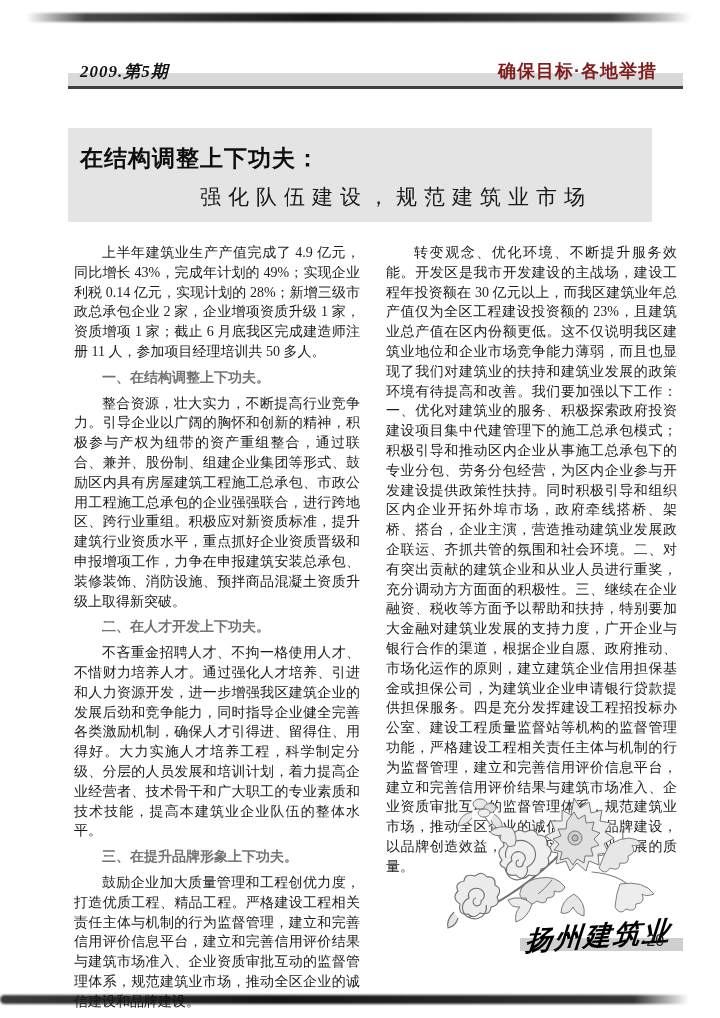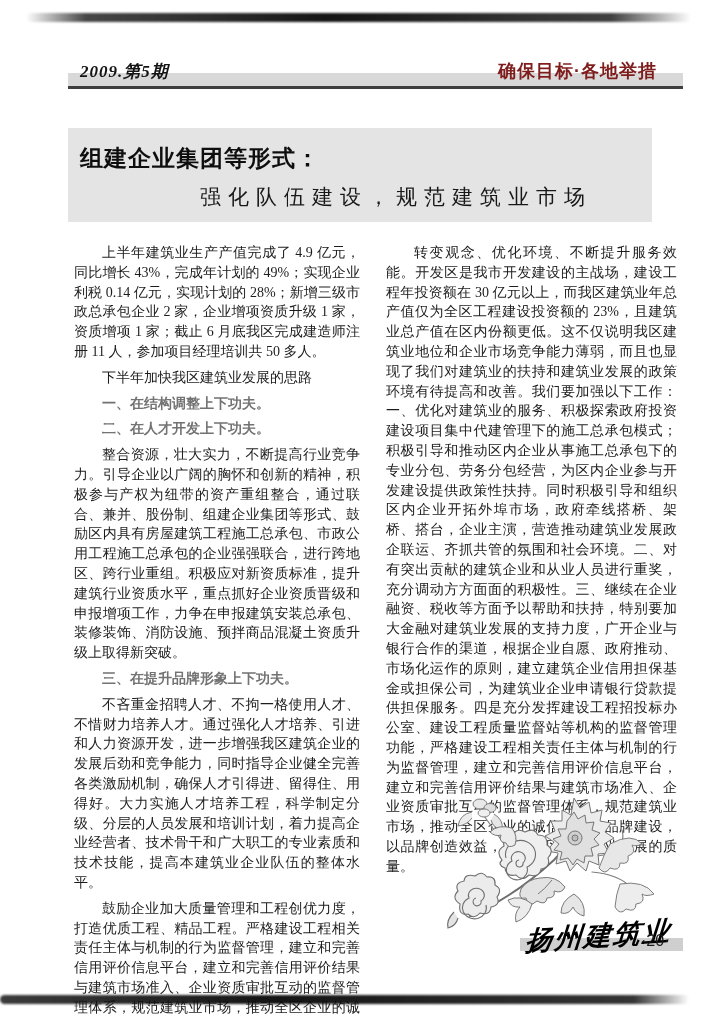--- a/index.html
+++ b/index.html
@@ -52,33 +52,32 @@
 <div class="page">
 
   <div class="scan-band top"></div>
 
   <div class="header-band"></div>
   <div class="header-rule"></div>
   <span class="issue">2009.第5期</span>
   <span class="section">确保目标·各地举措</span>
 
   <div class="title-box">
-    <div class="title-line1">组建企业集团等形式：</div>
+    <div class="title-line1">在结构调整上下功夫：</div>
     <div class="title-line2">强化队伍建设，规范建筑业市场</div>
   </div>
 
   <div class="body-cols">
     <div class="col left">
         <p class="para">上半年建筑业生产产值完成了 4.9 亿元，同比增长 43%，完成年计划的 49%；实现企业利税 0.14 亿元，实现计划的 28%；新增三级市政总承包企业 2 家，企业增项资质升级 1 家，资质增项 1 家；截止 6 月底我区完成建造师注册 11 人，参加项目经理培训共 50 多人。</p>
-        <p class="para">下半年加快我区建筑业发展的思路</p>
         <p class="para heading">一、在结构调整上下功夫。</p>
+        <p class="para">整合资源，壮大实力，不断提高行业竞争力。引导企业以广阔的胸怀和创新的精神，积极参与产权为纽带的资产重组整合，通过联合、兼并、股份制、组建企业集团等形式、鼓励区内具有房屋建筑工程施工总承包、市政公用工程施工总承包的企业强强联合，进行跨地区、跨行业重组。积极应对新资质标准，提升建筑行业资质水平，重点抓好企业资质晋级和申报增项工作，力争在申报建筑安装总承包、装修装饰、消防设施、预拌商品混凝土资质升级上取得新突破。</p>
         <p class="para heading">二、在人才开发上下功夫。</p>
-        <p class="para">整合资源，壮大实力，不断提高行业竞争力。引导企业以广阔的胸怀和创新的精神，积极参与产权为纽带的资产重组整合，通过联合、兼并、股份制、组建企业集团等形式、鼓励区内具有房屋建筑工程施工总承包、市政公用工程施工总承包的企业强强联合，进行跨地区、跨行业重组。积极应对新资质标准，提升建筑行业资质水平，重点抓好企业资质晋级和申报增项工作，力争在申报建筑安装总承包、装修装饰、消防设施、预拌商品混凝土资质升级上取得新突破。</p>
+        <p class="para">不吝重金招聘人才、不拘一格使用人才、不惜财力培养人才。通过强化人才培养、引进和人力资源开发，进一步增强我区建筑企业的发展后劲和竞争能力，同时指导企业健全完善各类激励机制，确保人才引得进、留得住、用得好。大力实施人才培养工程，科学制定分级、分层的人员发展和培训计划，着力提高企业经营者、技术骨干和广大职工的专业素质和技术技能，提高本建筑业企业队伍的整体水平。</p>
         <p class="para heading">三、在提升品牌形象上下功夫。</p>
-        <p class="para">不吝重金招聘人才、不拘一格使用人才、不惜财力培养人才。通过强化人才培养、引进和人力资源开发，进一步增强我区建筑企业的发展后劲和竞争能力，同时指导企业健全完善各类激励机制，确保人才引得进、留得住、用得好。大力实施人才培养工程，科学制定分级、分层的人员发展和培训计划，着力提高企业经营者、技术骨干和广大职工的专业素质和技术技能，提高本建筑业企业队伍的整体水平。</p>
         <p class="para">鼓励企业加大质量管理和工程创优力度，打造优质工程、精品工程。严格建设工程相关责任主体与机制的行为监督管理，建立和完善信用评价信息平台，建立和完善信用评价结果与建筑市场准入、企业资质审批互动的监督管理体系，规范建筑业市场，推动全区企业的诚信建设和品牌建设。</p>
         <p class="para heading">四、在强化服务上下功夫 。</p>
       </div>
     <div class="col right">
         <p class="para">转变观念、优化环境、不断提升服务效能。开发区是我市开发建设的主战场，建设工程年投资额在 30 亿元以上，而我区建筑业年总产值仅为全区工程建设投资额的 23%，且建筑业总产值在区内份额更低。这不仅说明我区建筑业地位和企业市场竞争能力薄弱，而且也显现了我们对建筑业的扶持和建筑业发展的政策环境有待提高和改善。我们要加强以下工作：一、优化对建筑业的服务、积极探索政府投资建设项目集中代建管理下的施工总承包模式；积极引导和推动区内企业从事施工总承包下的专业分包、劳务分包经营，为区内企业参与开发建设提供政策性扶持。同时积极引导和组织区内企业开拓外埠市场，政府牵线搭桥、架桥、搭台，企业主演，营造推动建筑业发展政企联运、齐抓共管的氛围和社会环境。二、对有突出贡献的建筑企业和从业人员进行重奖，充分调动方方面面的积极性。三、继续在企业融资、税收等方面予以帮助和扶持，特别要加大金融对建筑业发展的支持力度，广开企业与银行合作的渠道，根据企业自愿、政府推动、市场化运作的原则，建立建筑企业信用担保基金或担保公司，为建筑业企业申请银行贷款提供担保服务。四是充分发挥建设工程招投标办公室、建设工程质量监督站等机构的监督管理功能，严格建设工程相关责任主体与机制的行为监督管理，建立和完善信用评价信息平台，建立和完善信用评价结果与建筑市场准入、企业资质审批互动的监督管理体系，规范建筑业市场，推动全区企业的诚信建设和品牌建设，以品牌创造效益，提高我区建筑企业发展的质量。</p>
       </div>
   </div>
 
   <svg class="flower" width="248" height="150" viewBox="0 0 248 150">
     <g fill="none" stroke="#7e7e7e" stroke-width="1.2" stroke-linecap="round">

